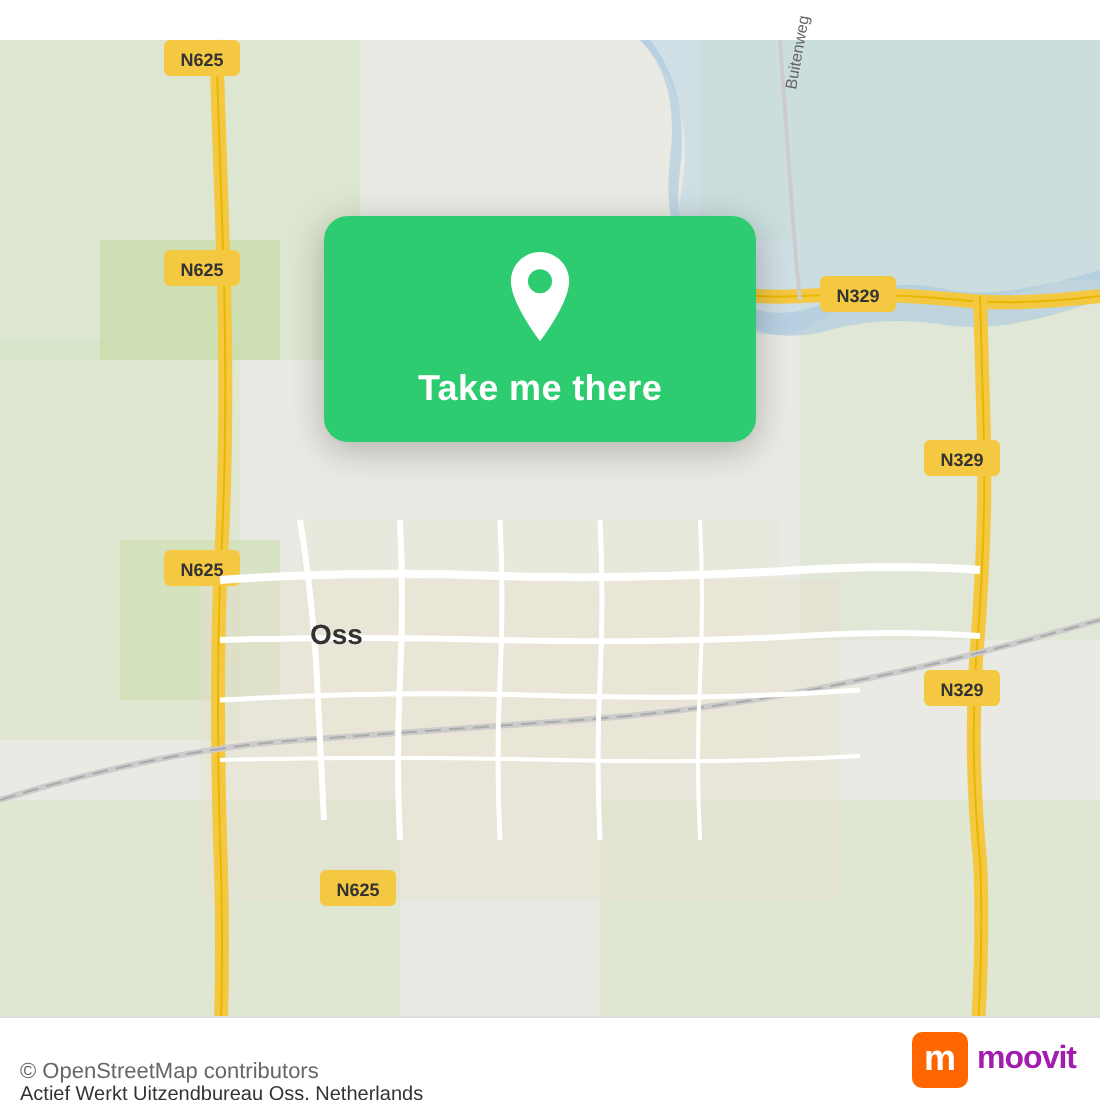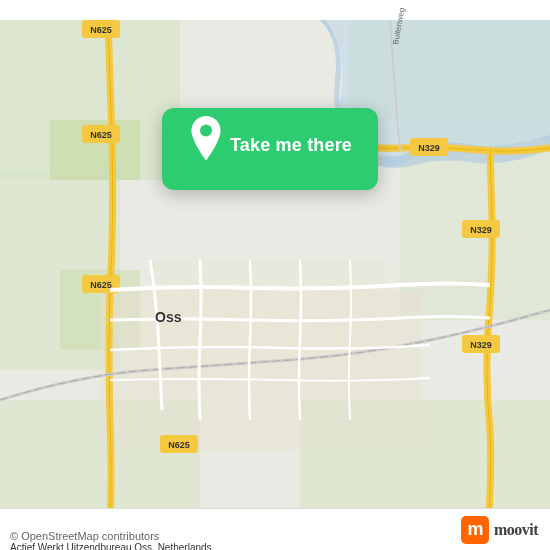--- a/index.html
+++ b/index.html
@@ -27,23 +27,23 @@
       left: 0;
     }
 
     #popup-card {
       position: absolute;
       top: 108px;
       left: 162px;
       width: 216px;
       background: #2ecc71;
       border-radius: 12px;
-      padding: 8px 20px 16px 20px;
+      padding: 18px 20px 16px 20px;
       display: flex;
-      flex-direction: row;
+      flex-direction: column;
       align-items: center;
       box-shadow: 0 4px 18px rgba(0,0,0,0.25);
       cursor: pointer;
     }
 
     #pin-icon {
       width: 48px;
       height: 48px;
       margin-bottom: 10px;
     }
@@ -96,23 +96,22 @@
       height: 28px;
       display: flex;
       align-items: center;
       justify-content: center;
       letter-spacing: -1px;
     }
 
     #moovit-word {
       font-size: 16px;
       font-weight: 700;
-      color: #404040;
+      color: #a21caf;
       letter-spacing: -0.5px;
-      font-family: Liberation Serif, serif;
     }
   </style>
 </head>
 <body>
 
 <div id="map-container">
 
   <svg id="map-bg" viewBox="0 0 550 510" xmlns="http://www.w3.org/2000/svg">
 
     <rect width="550" height="510" fill="#e8eae3"></rect>

